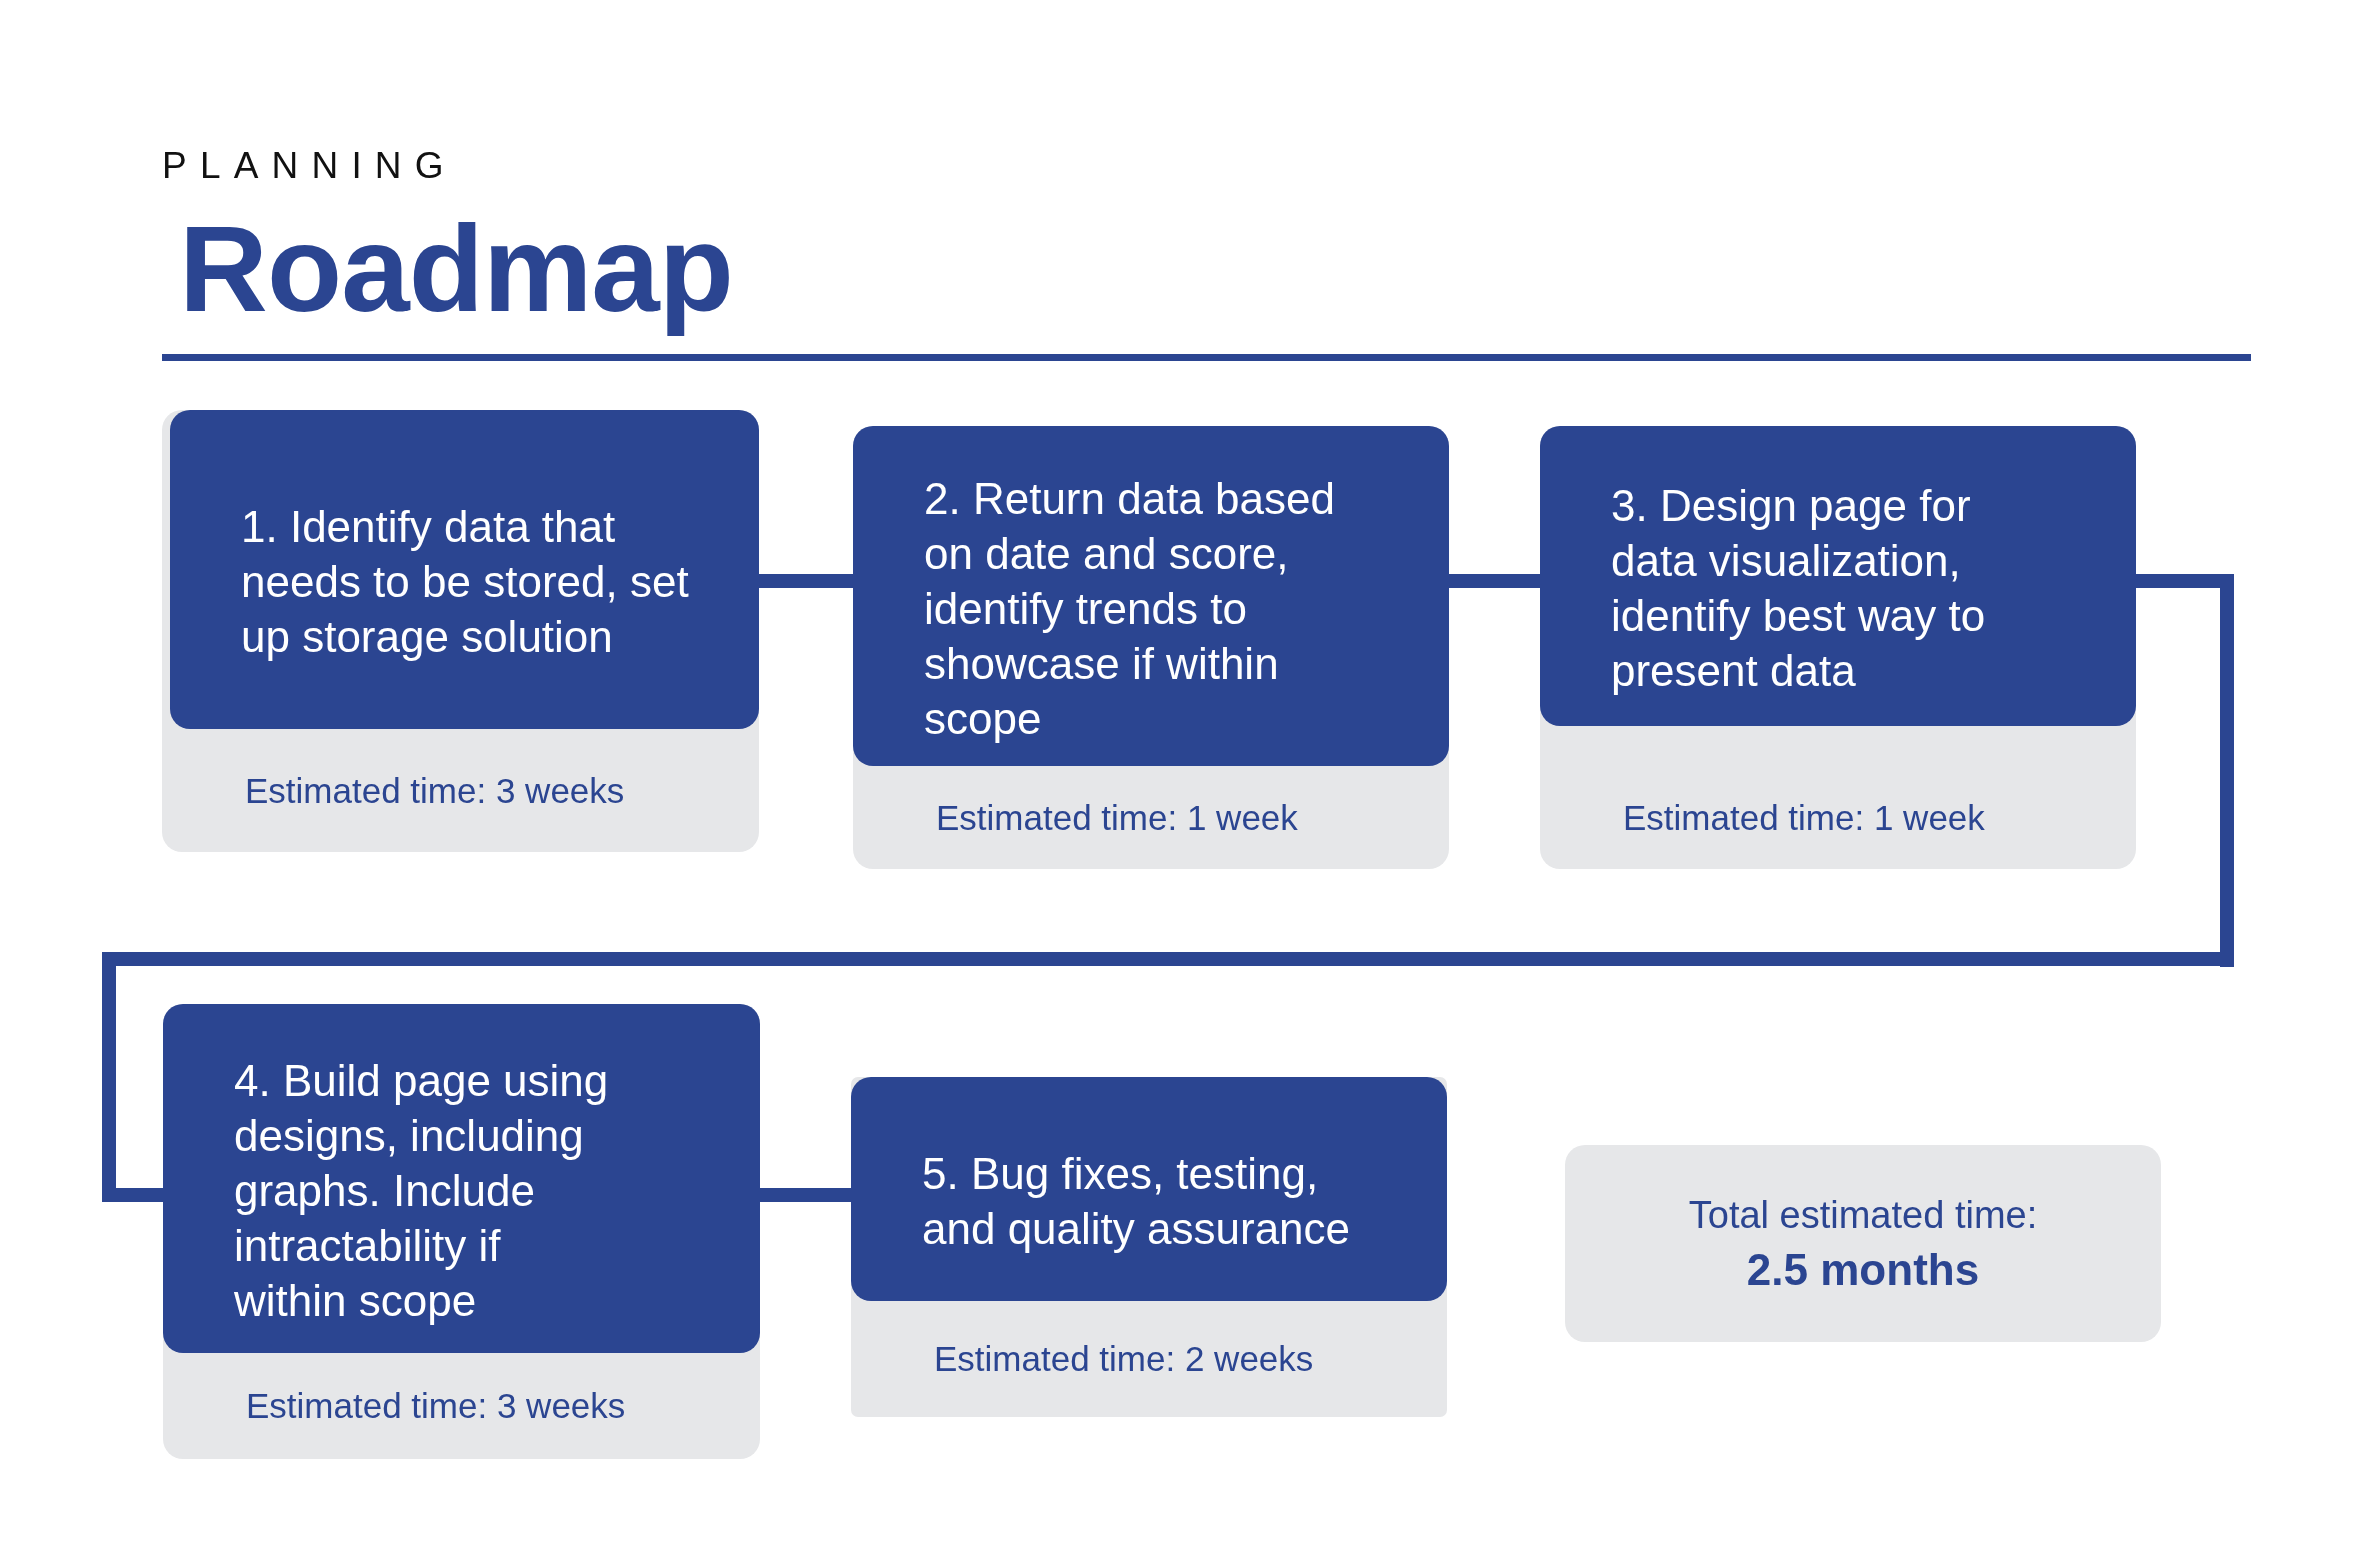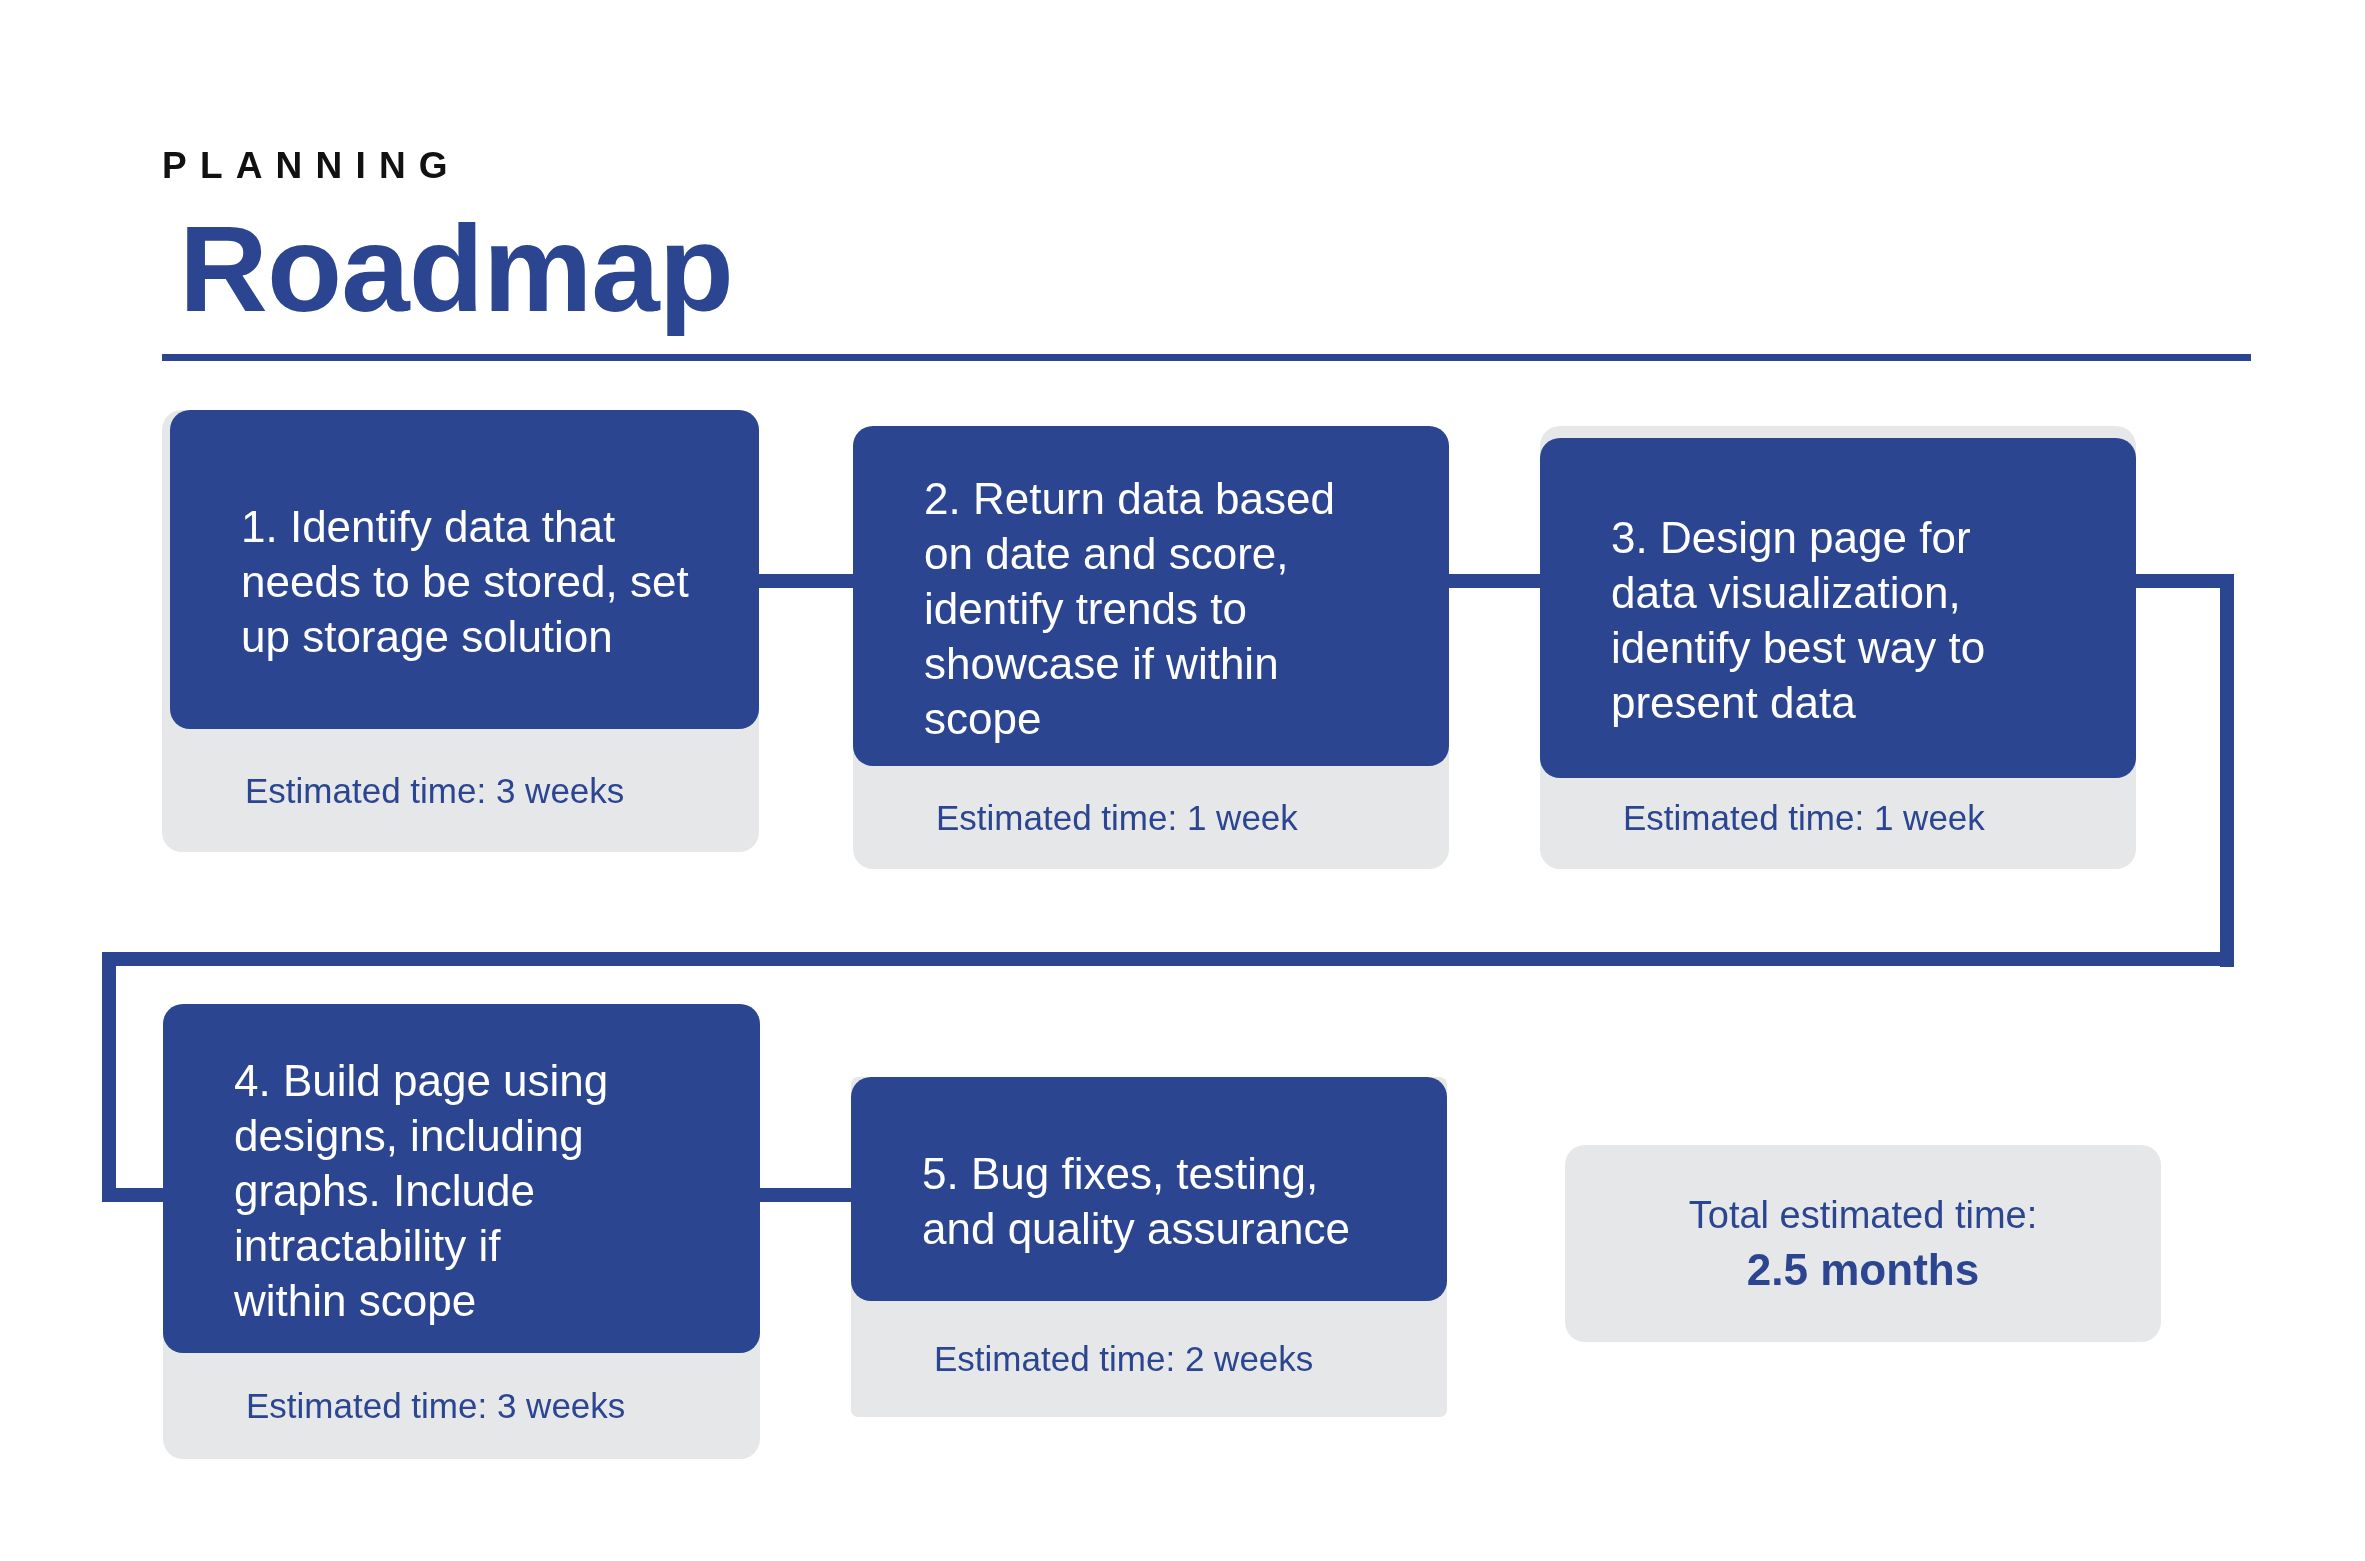--- a/index.html
+++ b/index.html
@@ -5,21 +5,21 @@
   :root{
     --blue:#2B4591;
     --gray:#E6E7E9;
   }
   html,body{margin:0;padding:0;background:#ffffff;}
   body{font-family:"Liberation Sans", sans-serif;}
   #canvas{position:relative;width:2413px;height:1561px;background:#ffffff;overflow:hidden;}
 
   .eyebrow{
     position:absolute;left:162px;top:145px;
-    font-size:37px;letter-spacing:13.2px;color:#111111;font-weight:700;
+    font-size:37px;letter-spacing:13.2px;color:#111111;font-weight:400;
     white-space:pre;
   }
   .title{
     position:absolute;left:156px;top:207px;
     font-size:123px;line-height:123px;font-weight:800;color:var(--blue);
     white-space:pre;letter-spacing:-0.9px;margin-left:23px;
   }
   .rule{
     position:absolute;left:162px;top:354px;width:2089px;height:6.6px;
     background:var(--blue);
@@ -44,21 +44,21 @@
   }
 
   
   .card1{left:162px;top:410px;width:597px;height:442px;}
   .card1 .blue{height:319px;margin-left:8px;}
   .card1 .foot{top:319px;}
   .card2{left:853px;top:426px;width:596px;height:443px;}
   .card2 .blue{height:340px;}
   .card2 .foot{top:340px;}
   .card3{left:1540px;top:426px;width:596px;height:443px;}
-  .card3 .blue{height:340px;margin-top:12px;}
+  .card3 .blue{height:300px;}
   .card3 .foot{top:340px;}
   .card4{left:163px;top:1004px;width:597px;height:455px;}
   .card4 .blue{height:349px;}
   .card4 .foot{top:349px;}
   .card5{left:851px;top:1077px;width:596px;height:340px;border-radius:7px;}
   .card5 .blue{height:224px;}
   .card5 .foot{top:224px;}
 
   .connector{position:absolute;background:var(--blue);}
   .c-1-2{left:757px;top:574px;width:97px;height:14px;}

